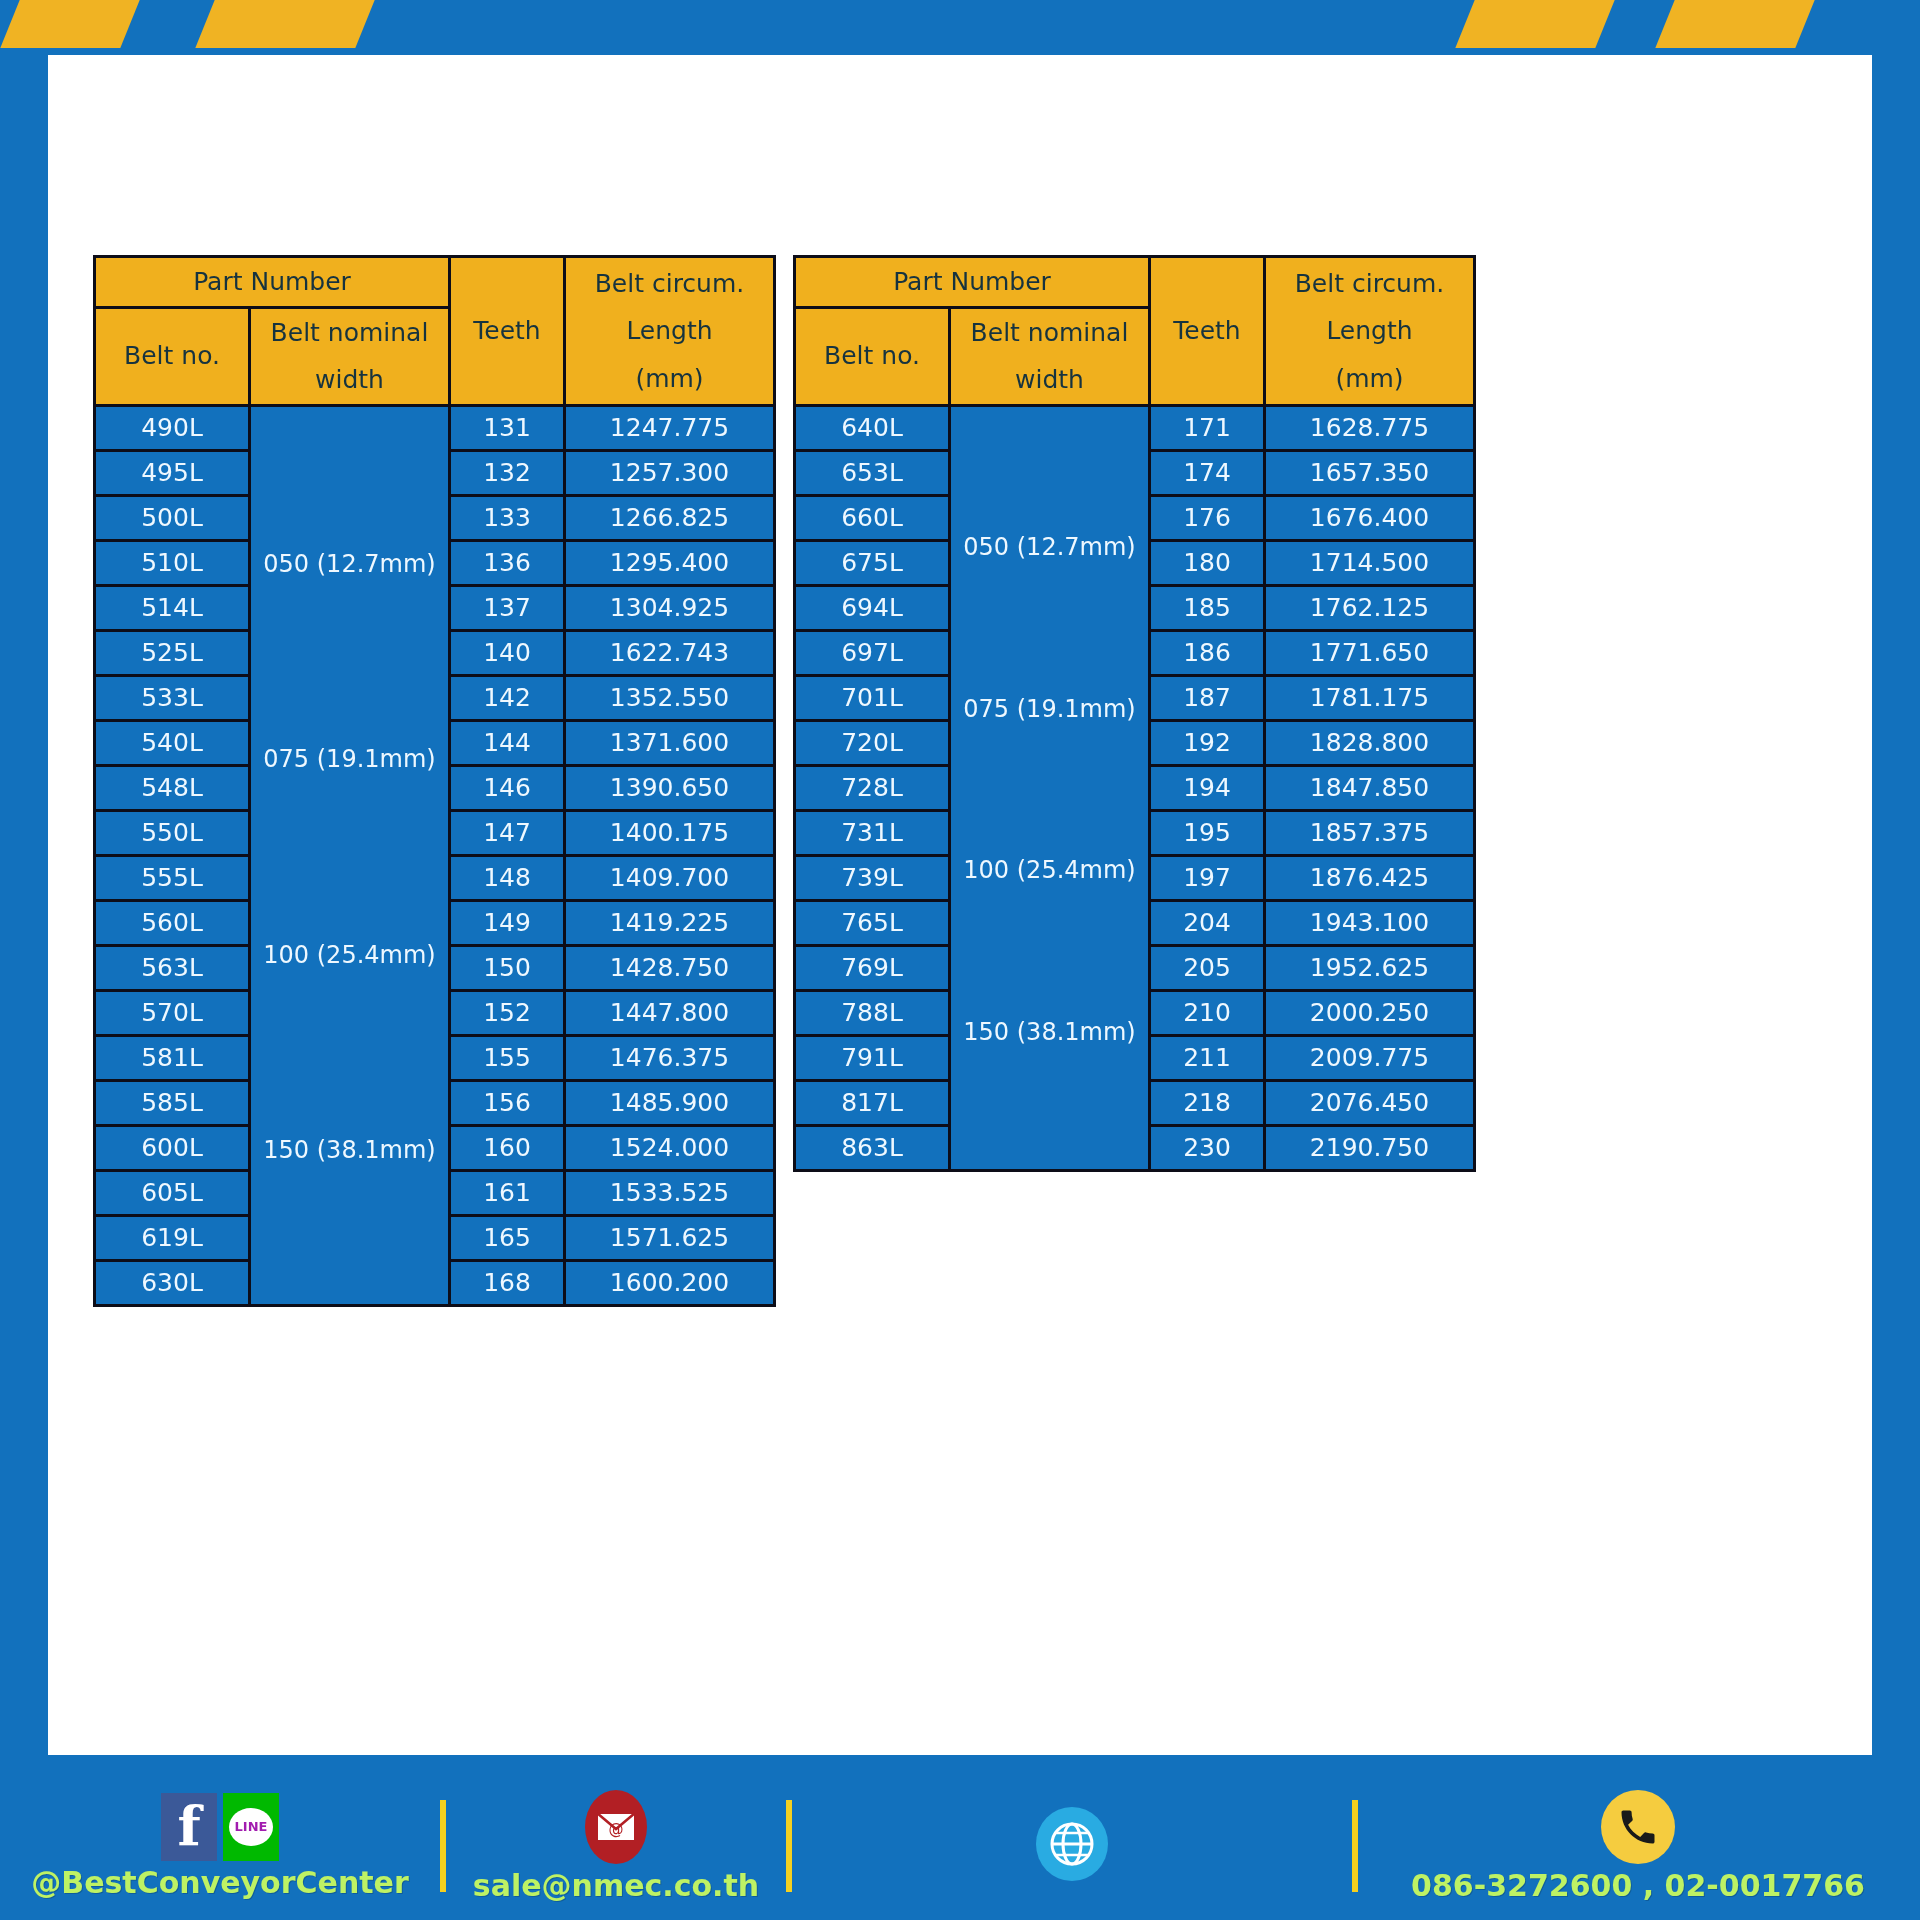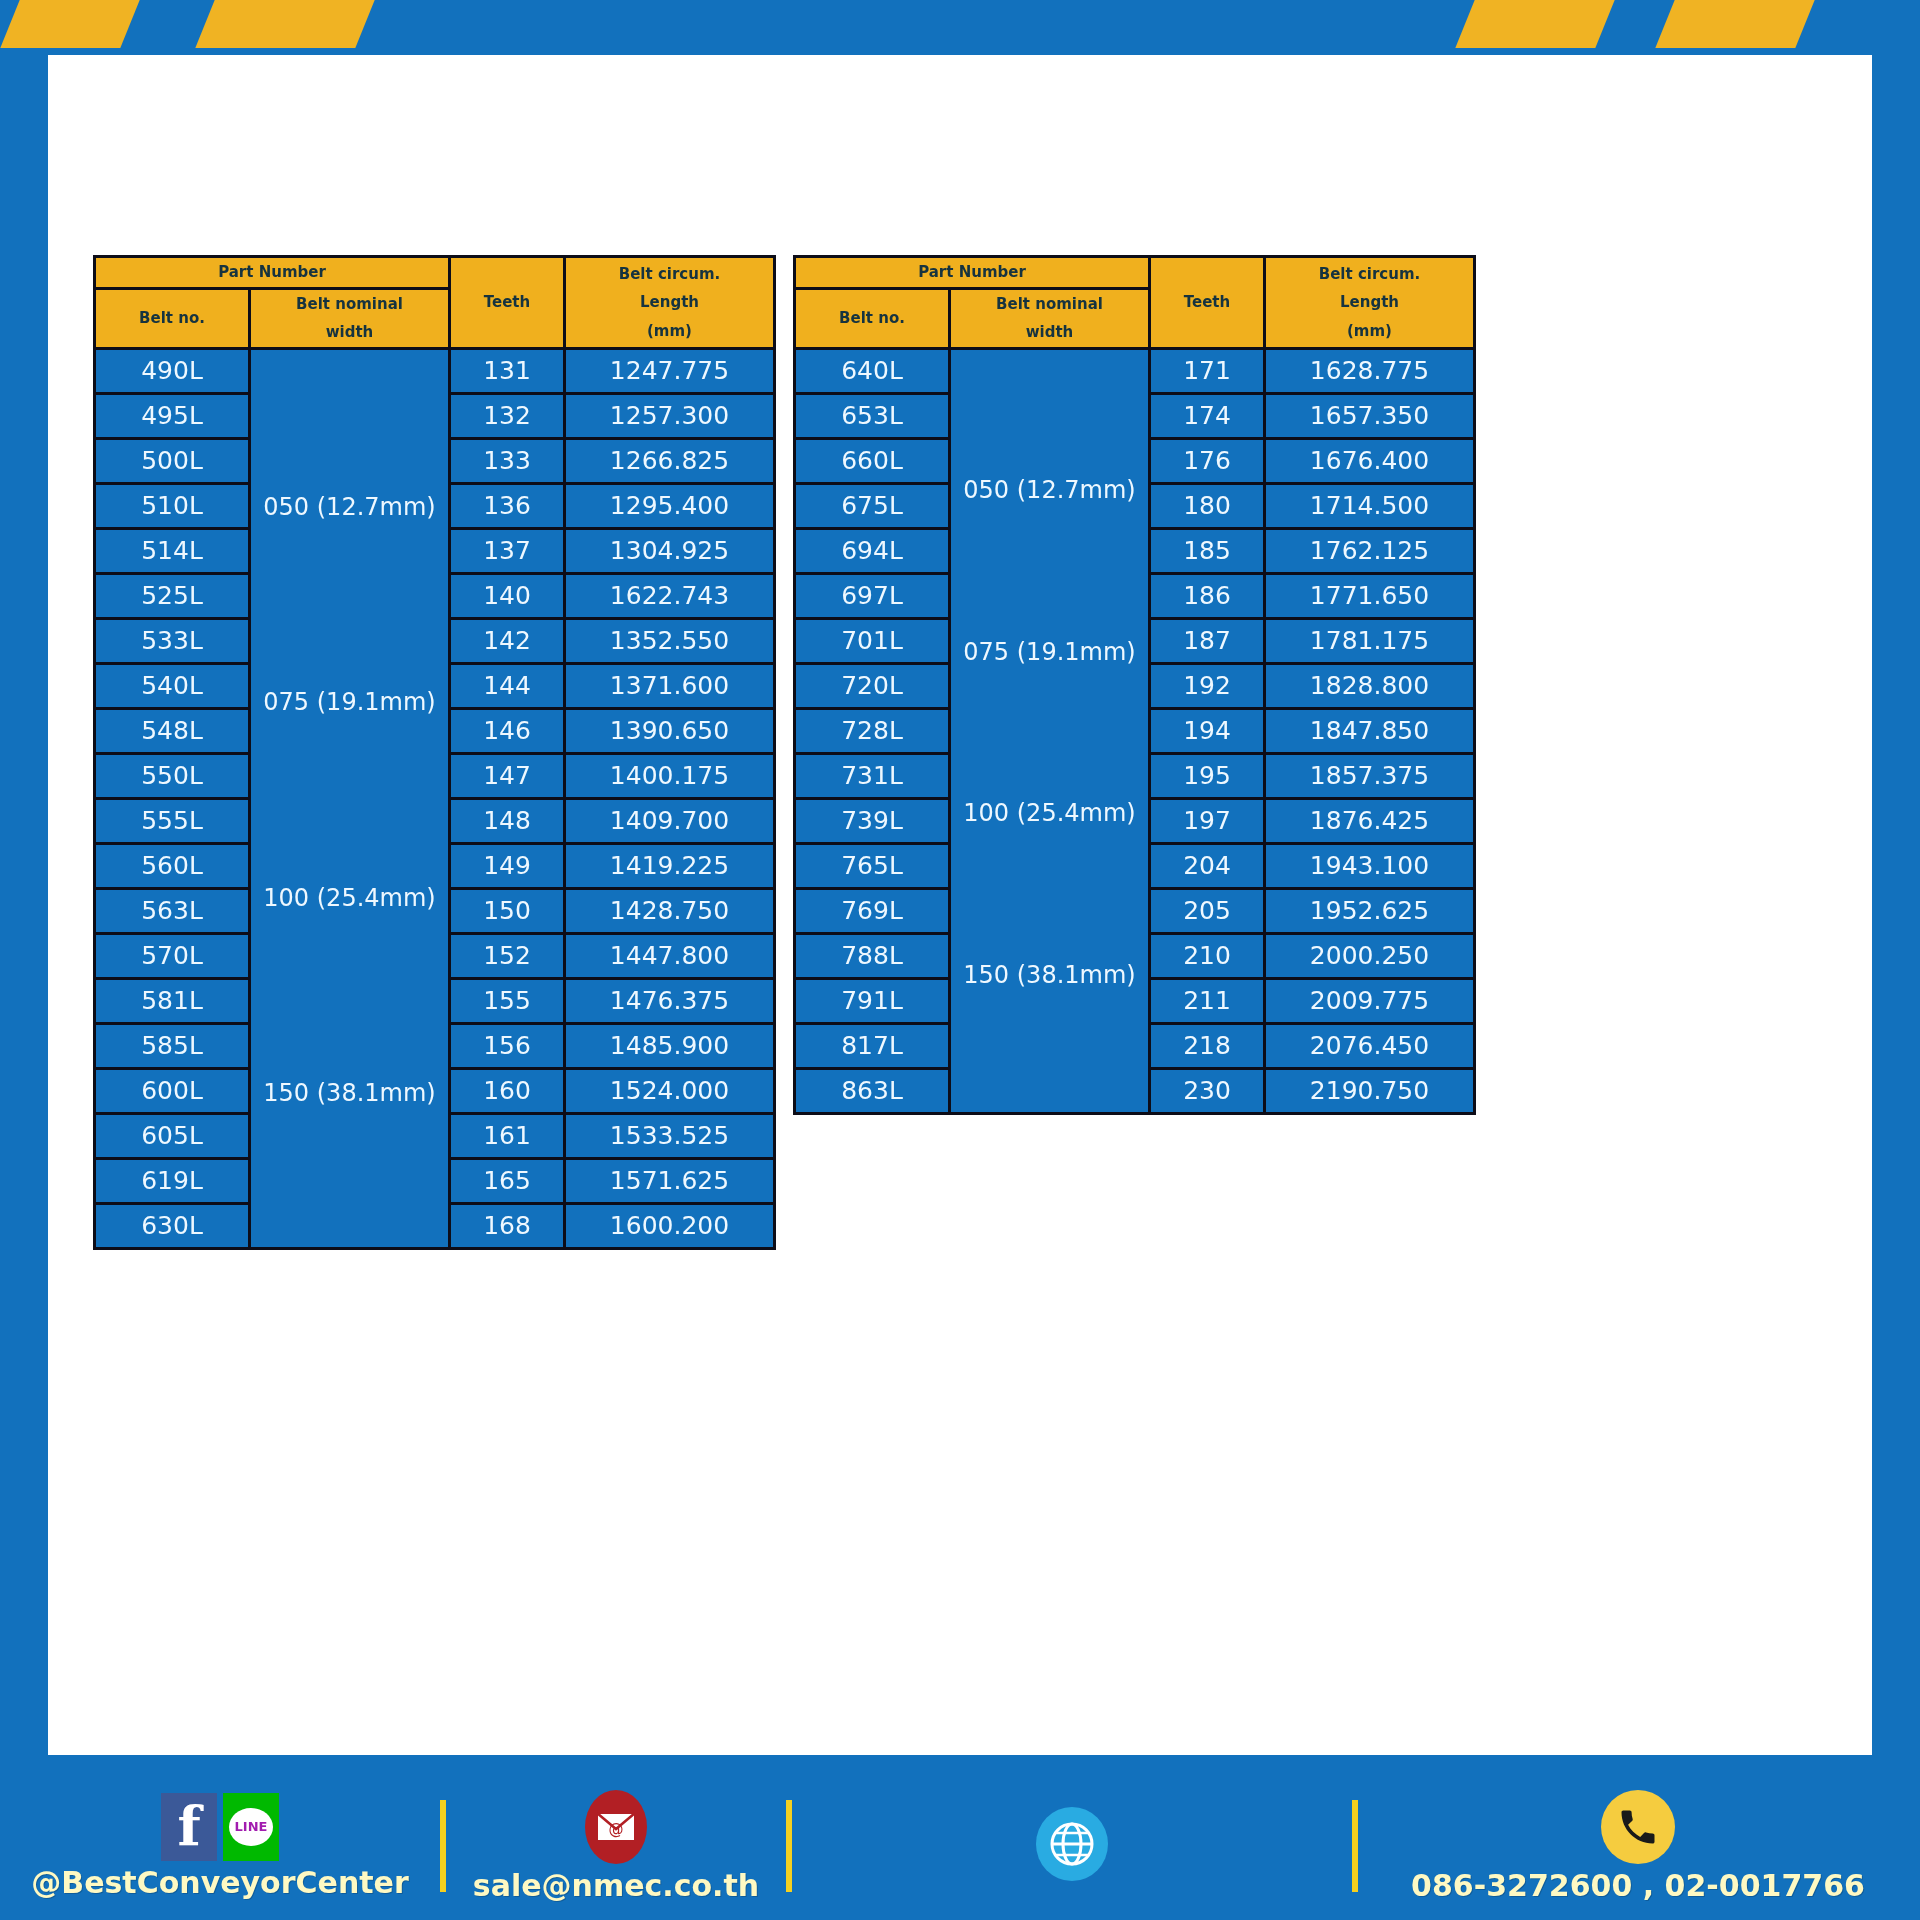--- a/index.html
+++ b/index.html
@@ -71,22 +71,22 @@
 
   .tbl th, .tbl td {
     border: 3px solid #0d0d18;
     text-align: center;
     vertical-align: middle;
     padding: 0;
   }
   .tbl th {
     background: #f0b01e;
     color: #16333f;
-    font-weight: 700;
-    font-size: 15px;
+    font-weight: 400;
+    font-size: 25px;
     line-height: 1.9;
     font-family: "DejaVu Sans", sans-serif;
   }
   .tbl td {
     background: #1271bd;
     color: #eef8ff;
     font-size: 25px;
     height: 45px;
     font-family: "DejaVu Sans", sans-serif;
   }
@@ -112,21 +112,21 @@
     position: absolute;
     left: 0; top: 1772px; width: 1920px; height: 148px;
     display: flex; align-items: center;
   }
   .fgroup {
     display: flex; flex-direction: column; align-items: center;
     justify-content: center;
   }
   .fgroup .ficons { display: flex; align-items: center; gap: 6px; margin-bottom: 4px;}
   .flabel {
-    color: #fef9c3; font-weight: 700; font-size: 30px;
+    color: #bef264; font-weight: 700; font-size: 30px;
     font-family: "DejaVu Sans", sans-serif;
     white-space: nowrap;
     text-shadow: 1px 1px 0 rgba(0,0,0,.18);
   }
   .fdivider {
     width: 6px; height: 92px; background: #f5d020; flex: 0 0 auto;
   }
   .fb-ico {
     width: 56px; height: 68px; background: #3b5998;
     display:flex; align-items:center; justify-content:center;

